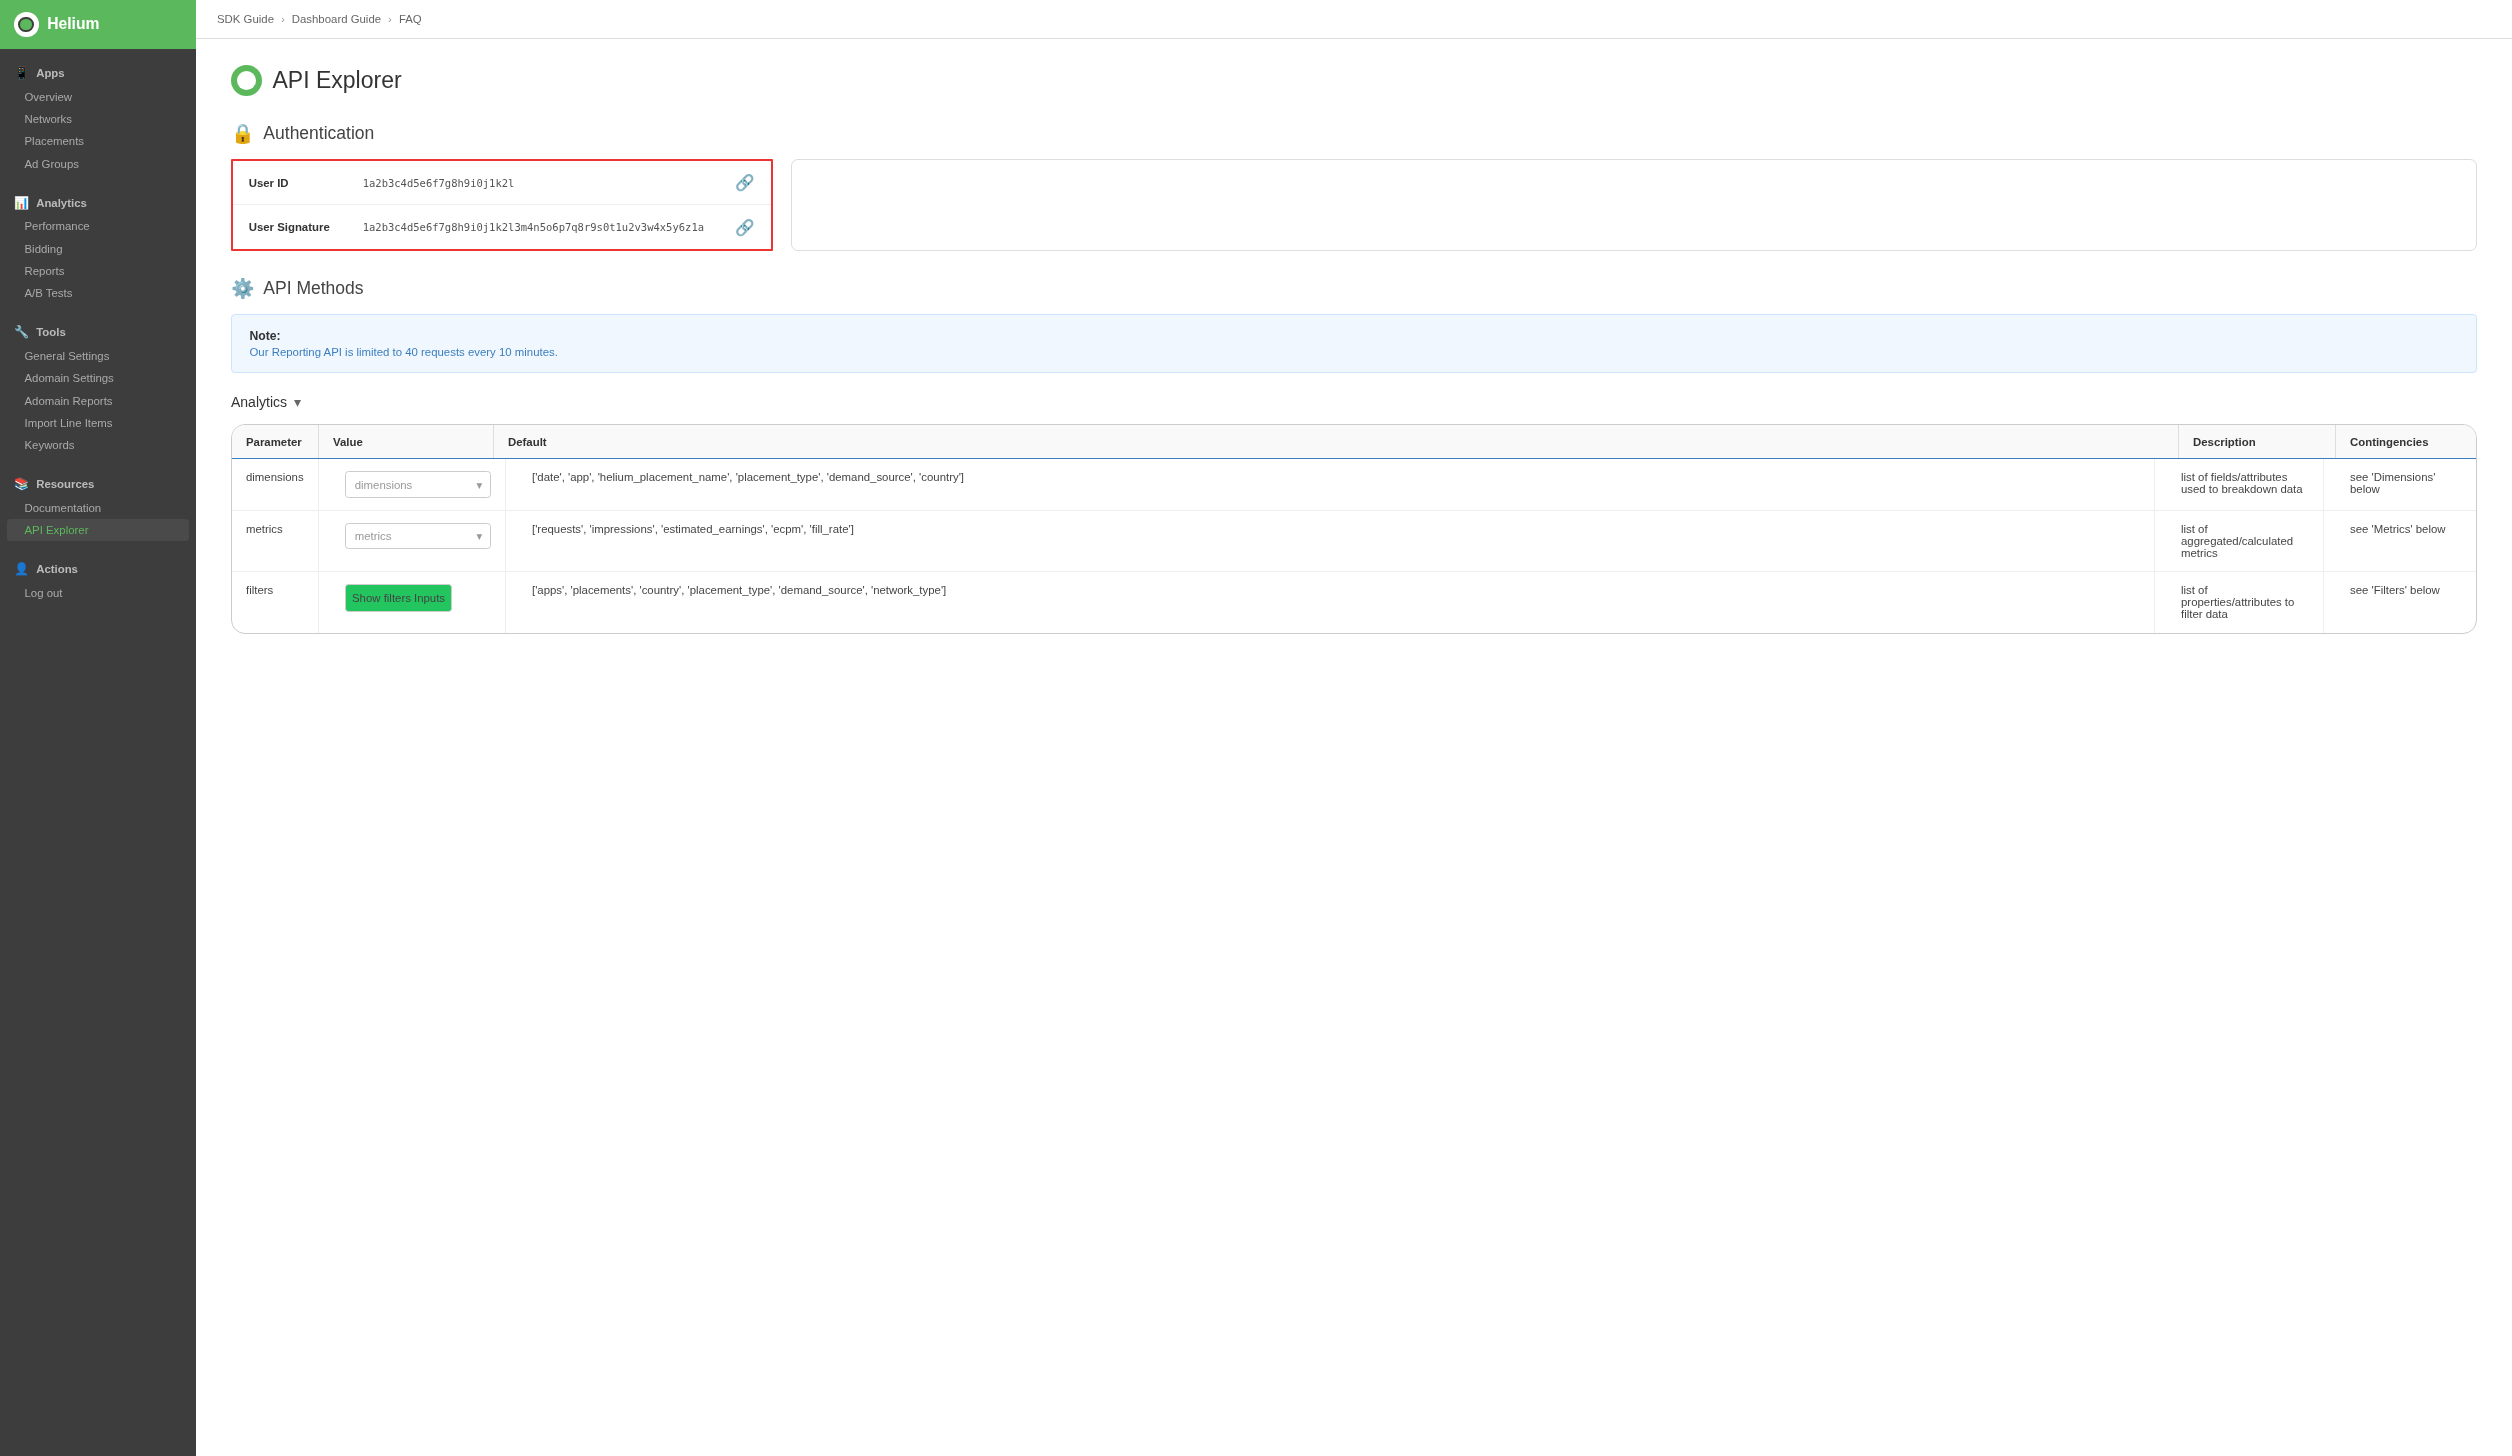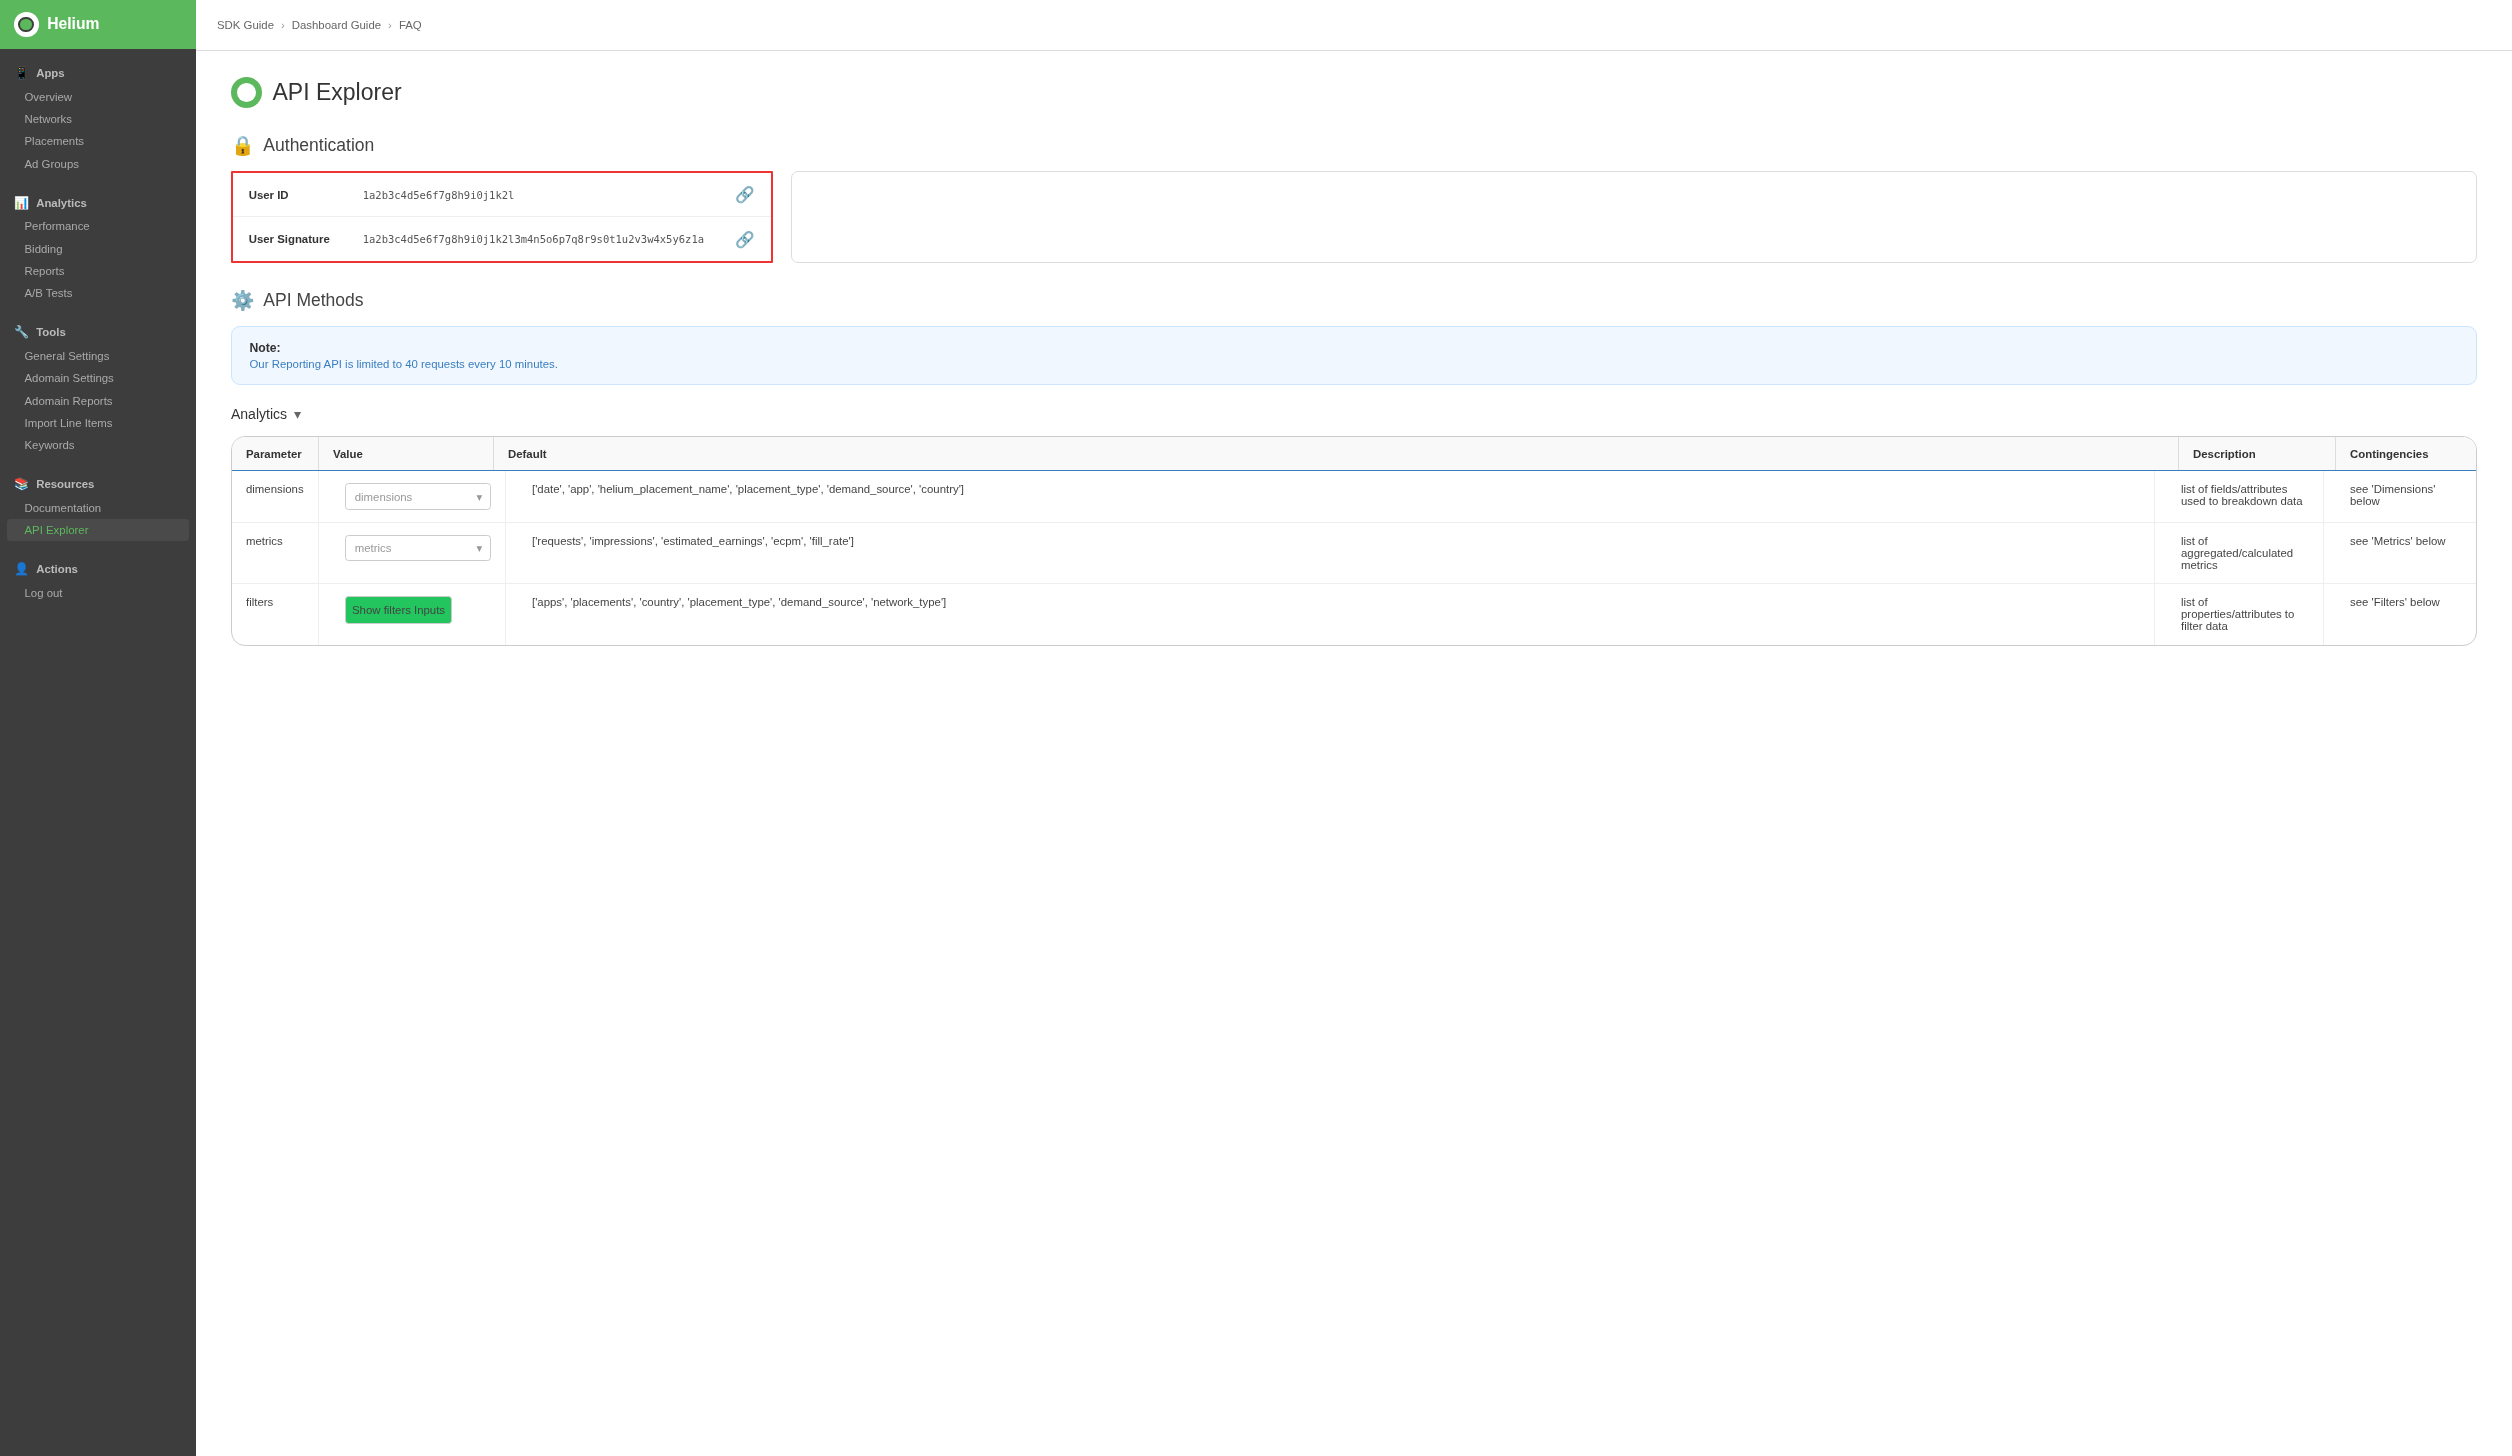--- a/index.html
+++ b/index.html
@@ -13,21 +13,21 @@
     .sidebar-title { color: white; font-size: 15.7px; font-weight: 600; }
 
     .sidebar-section { padding: 12.2px 0 3.5px 0; }
     .sidebar-section-header { padding: 5.2px 14px; font-size: 11.4px; font-weight: 600; color: #bbb; display: flex; align-items: center; gap: 7px; cursor: pointer; }
     .sidebar-section-icon { font-size: 12.2px; }
     .sidebar-item { padding: 5.2px 14px 5.2px 24.5px; font-size: 11.4px; color: #aaa; cursor: pointer; }
     .sidebar-item.active { color: #5cb85c; background: #4a4a4a; border-radius: 3.5px; margin: 0 7px; padding: 5.2px 7px 5.2px 17.5px; }
 
     
     .main { flex: 1; display: flex; flex-direction: column; overflow: hidden; }
-    .topbar { background: white; border-bottom: 0.9px solid #ddd; padding: 19px 21px; display: flex; align-items: center; gap: 7px; font-size: 11.4px; color: #666; }
+    .topbar { background: white; border-bottom: 0.9px solid #ddd; padding: 13px 21px; display: flex; align-items: center; gap: 7px; font-size: 11.4px; color: #666; }
     .topbar-sep { color: #999; }
     .topbar-link { color: #666; cursor: pointer; }
     .topbar-current { color: #666; }
 
     .content { flex: 1; overflow-y: auto; padding: 26px 35px; background: white; }
 
     
     .page-title-row { display: flex; align-items: center; gap: 10.5px; margin-bottom: 26px; }
     .page-title-icon { width: 31px; height: 31px; border-radius: 50%; background: #5cb85c; display: flex; align-items: center; justify-content: center; }
     .page-title-icon-inner { width: 19px; height: 19px; border-radius: 50%; background: white; }
@@ -40,21 +40,21 @@
     .auth-label { font-size: 11.4px; font-weight: 600; color: #333; width: 114px; flex-shrink: 0; }
     .auth-value { font-size: 10.5px; color: #555; font-family: monospace; flex: 1; }
     .auth-link-icon { color: #5cb85c; font-size: 15.7px; cursor: pointer; margin-left: auto; }
 
     
     .auth-full-row { display: flex; align-items: center; padding: 12.2px 15.7px; border-bottom: 0.9px solid #eee; background: white; }
     .auth-full-row:last-child { border-bottom: none; }
     .auth-left { border: 2.2px solid #e33; border-radius: 1px; overflow: hidden; flex: 0 0 542px; }
 
     
-    .note-box { background: #f0f7ff; border: 0.9px solid #cce5ff; border-radius: 9px; padding: 14px 17.5px; margin-bottom: 21px; }
+    .note-box { background: #f0f7ff; border: 0.9px solid #cce5ff; border-radius: 4px; padding: 14px 17.5px; margin-bottom: 21px; }
     .note-title { font-weight: 700; color: #333; margin-bottom: 3.5px; }
     .note-body { color: #3a7ebf; font-size: 11.4px; }
 
     
     .analytics-toggle { display: flex; align-items: center; gap: 7px; font-size: 14px; color: #333; margin-bottom: 14px; cursor: pointer; font-weight: 500; }
     .analytics-arrow { color: #666; }
 
     
     .param-select { width: 100%; padding: 6.1px 8.7px; border: 0.9px solid #ccc; border-radius: 3.5px; background: white; font-size: 11.4px; color: #999; appearance: none; cursor: pointer; }
     .select-wrapper { position: relative; }

